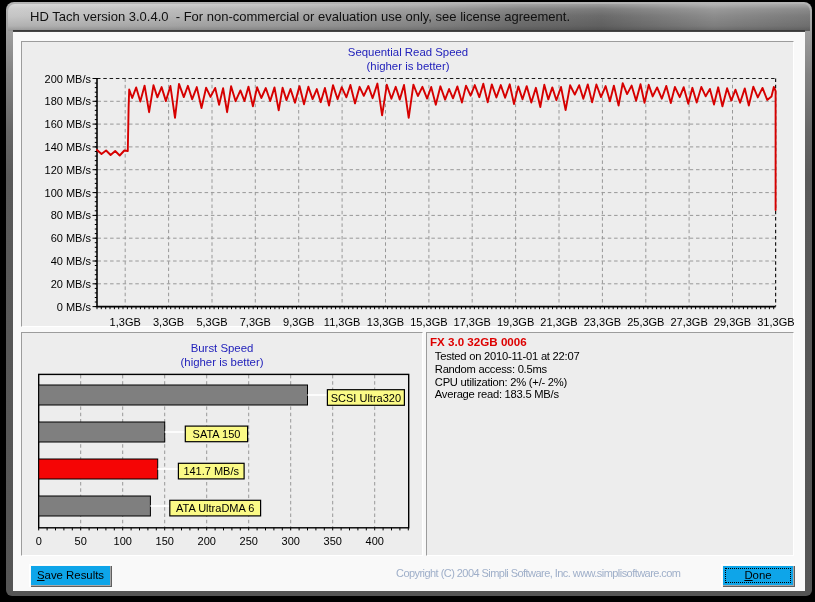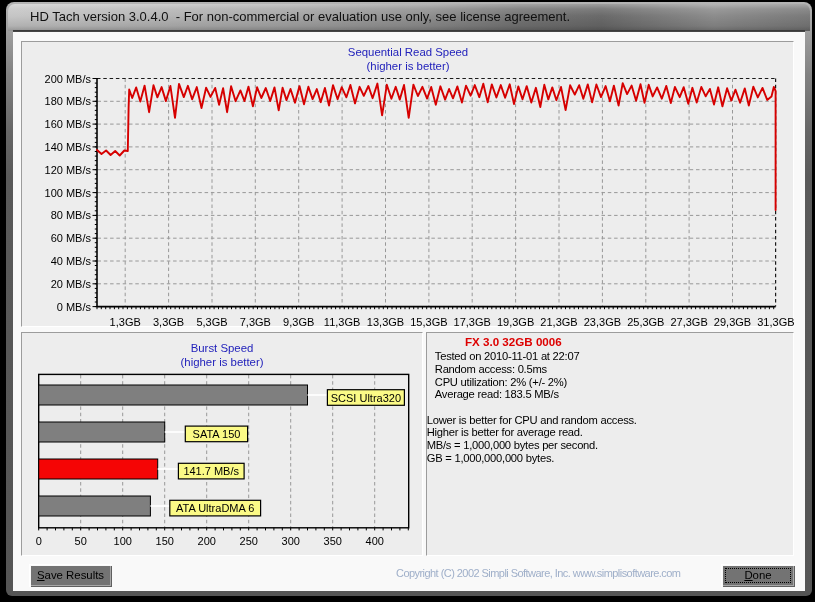--- a/index.html
+++ b/index.html
@@ -22,46 +22,42 @@
 #chart-svg { position:absolute; left:0; top:0; z-index:2; }
 .gg { stroke:#989898; stroke-width:1; stroke-dasharray:3.5 2.8; }
 .gb { stroke:#1a1a1a; stroke-width:1.2; stroke-dasharray:3.5 2.8; }
 .ax { stroke:#000; stroke-width:1.6; }
 .bx { fill:none; stroke:#000; stroke-width:1.4; }
 .tk { stroke:#000; stroke-width:1; }
 .al { font-size:11px; fill:#000; }
 .tt { font-size:11.4px; fill:#2222bb; }
 .rl { fill:none; stroke:#d60000; stroke-width:1.9; stroke-linejoin:round; stroke-linecap:round; }
 .info { position:absolute; letter-spacing:-0.24px; font-size:11.2px; color:#000; line-height:12.85px; white-space:pre; z-index:3; }
-button { position:absolute; height:23.5px; background:#737373; border:none; font-family:"Liberation Sans",sans-serif;
+button { position:absolute; height:23.5px; background:#0ea5e9; border:none; font-family:"Liberation Sans",sans-serif;
   font-size:11.4px; color:#000; z-index:3; white-space:nowrap; padding:0 1px;
   box-shadow: inset 1px 1px 0 #fff, inset 2px 2px 0 #fafafa, inset -1px -1px 0 #5f5f5f, inset -2px -2px 0 #a8a8a8; }
 u { text-decoration:underline; text-underline-offset:1px; }
 #copyright { position:absolute; left:383px; top:535px; font-size:11px; letter-spacing:-0.55px; color:#9fafc9; z-index:3; }
 #done-focus { position:absolute; inset:4px; border:1px dotted #000; }
 </style></head><body>
 <div id="win">
   <div id="tbar"></div>
   <div id="ttext">HD Tach version 3.0.4.0&nbsp; - For non-commercial or evaluation use only, see license agreement.</div>
   <div id="client">
     <div id="p-top" class="panel"></div>
     <div id="p-burst" class="panel"></div>
     <div id="p-info" class="panel"></div>
-    <div class="info" style="left:417px; top:304px; color:#dd0000; font-weight:bold; font-size:11.6px; letter-spacing:0;margin-left:35px;">FX 3.0 32GB 0006</div>
+    <div class="info" style="left:417px; top:304px; color:#dd0000; font-weight:bold; font-size:11.6px; letter-spacing:0;">FX 3.0 32GB 0006</div>
     <div class="info" style="left:421.8px; top:317.9px;">Tested on 2010-11-01 at 22:07
 Random access: 0.5ms
 CPU utilization: 2% (+/- 2%)
 Average read: 183.5 MB/s</div>
-    <div class="info" style="left:413.7px; top:381.6px;">Lower is better for CPU and random access.
-Higher is better for average read.
-MB/s = 1,000,000 bytes per second.
-GB = 1,000,000,000 bytes.</div>
     <button style="left:16px; top:531.5px; width:83px;"><u>S</u>ave Results</button>
     <button style="left:708px; top:531.5px; width:74px;"><div id="done-focus"></div><u>D</u>one</button>
-    <div id="copyright">Copyright (C) 2002 Simpli Software, Inc. www.simplisoftware.com</div>
+    <div id="copyright">Copyright (C) 2004 Simpli Software, Inc. www.simplisoftware.com</div>
     <svg id="chart-svg" width="792" height="559" viewBox="13 32 792 559">
 <line x1="97.5" y1="101.3" x2="775.6" y2="101.3" class="gg"></line>
 <line x1="97.5" y1="124.1" x2="775.6" y2="124.1" class="gg"></line>
 <line x1="97.5" y1="146.9" x2="775.6" y2="146.9" class="gg"></line>
 <line x1="97.5" y1="169.7" x2="775.6" y2="169.7" class="gg"></line>
 <line x1="97.5" y1="192.6" x2="775.6" y2="192.6" class="gg"></line>
 <line x1="97.5" y1="215.4" x2="775.6" y2="215.4" class="gg"></line>
 <line x1="97.5" y1="238.2" x2="775.6" y2="238.2" class="gg"></line>
 <line x1="97.5" y1="261.0" x2="775.6" y2="261.0" class="gg"></line>
 <line x1="97.5" y1="283.8" x2="775.6" y2="283.8" class="gg"></line>

